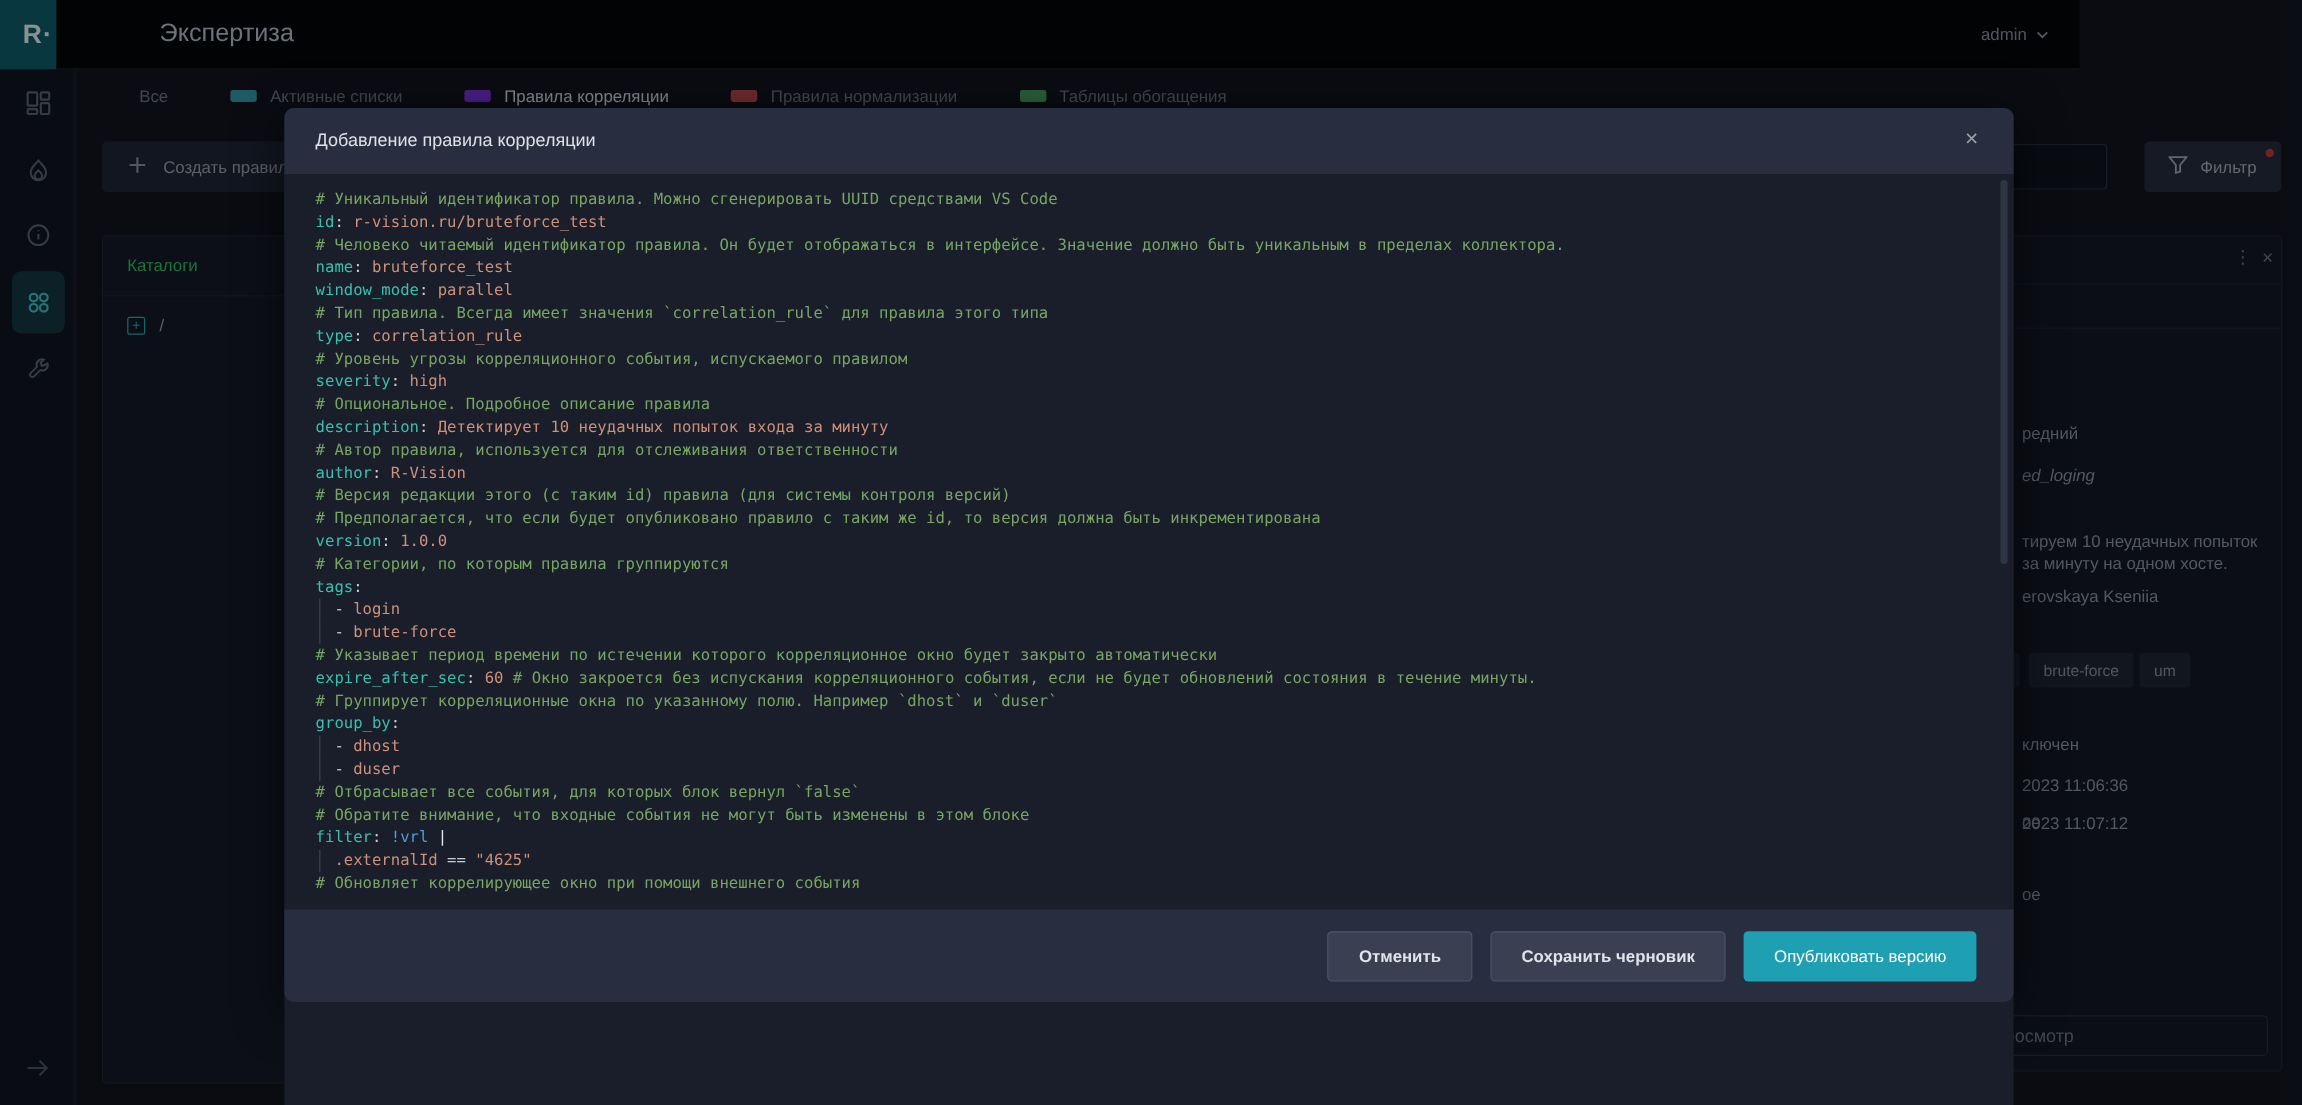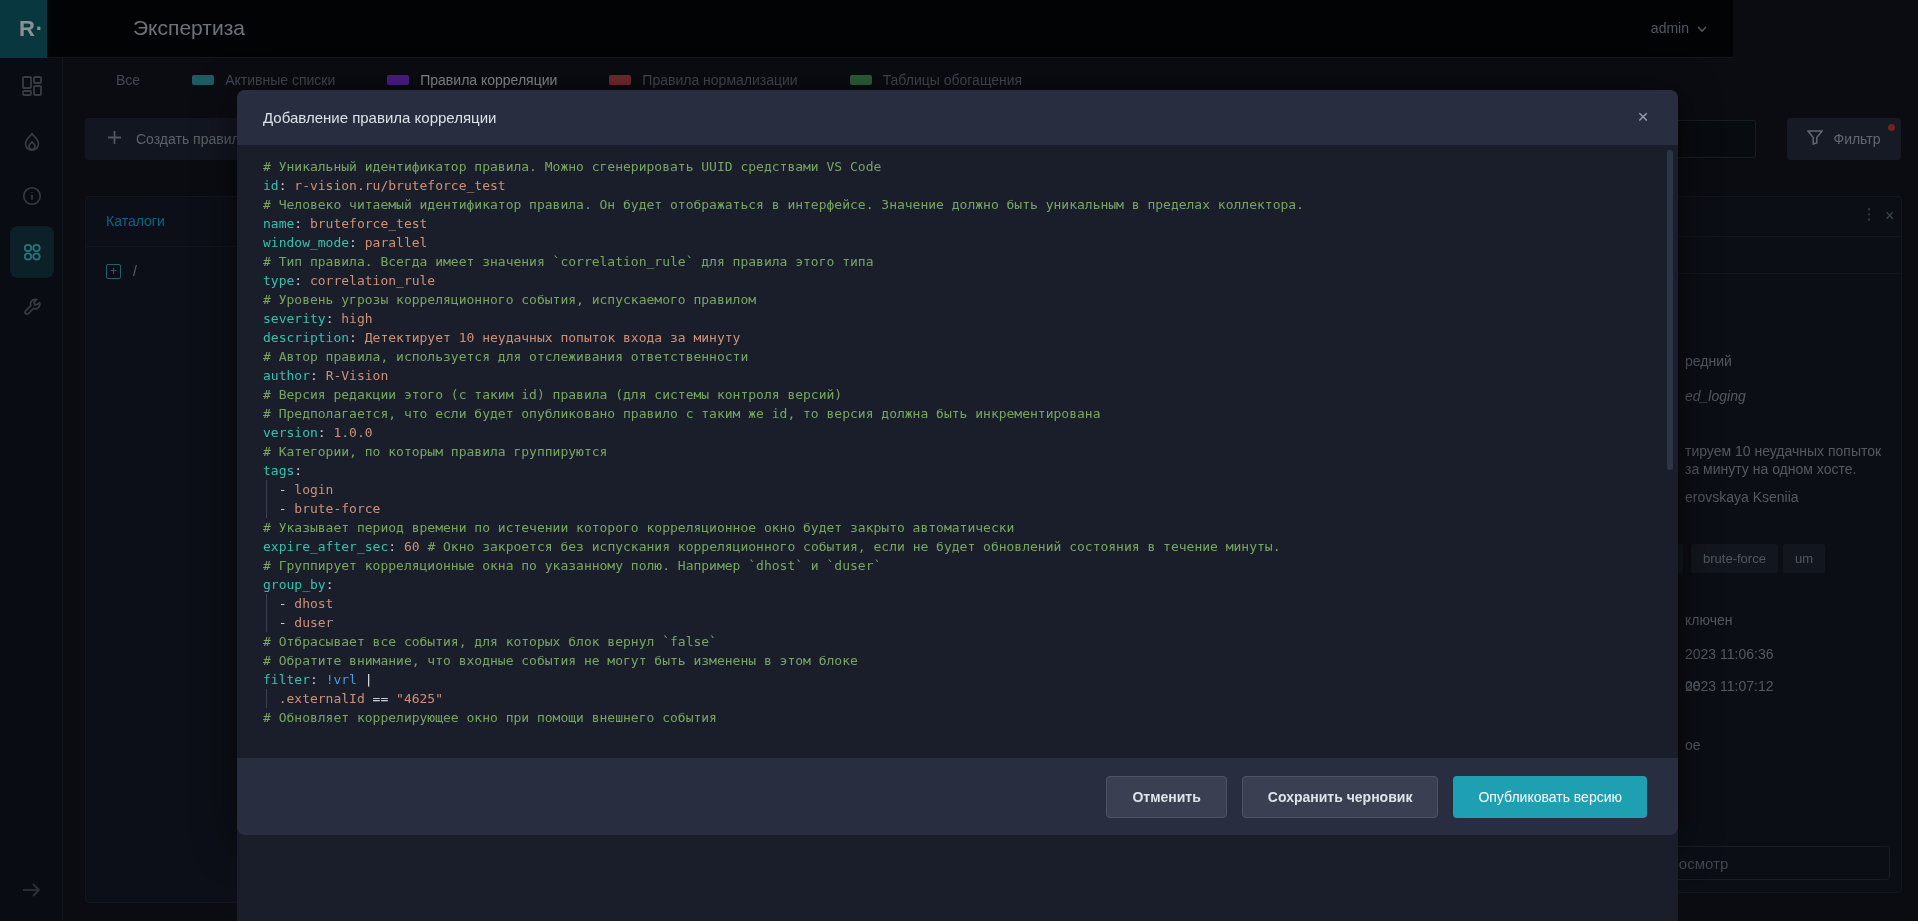--- a/index.html
+++ b/index.html
@@ -39,21 +39,21 @@
   .search-input { position:absolute; left:1490px; top:120px; width:266px; height:38px;
     background:#0b0e14; border:1px solid #272c38; border-radius:3px; z-index:1; }
   .filter-btn { position:absolute; left:1787px; top:118px; width:114px; height:42px;
     background:#222836; border-radius:4px; display:flex; align-items:center; justify-content:center;
     gap:10px; color:#a7adb7; font-size:14px; z-index:1; }
   .filter-badge { position:absolute; right:6px; top:6px; width:7px; height:7px;
     border-radius:50%; background:#c0392b; }
 
   .catalog-panel { position:absolute; left:85px; top:196px; width:290px; height:707px;
     background:#12161f; border:1px solid #1d222c; border-radius:4px; z-index:1; }
-  .catalog-title { position:absolute; left:20px; top:16px; font-size:14px; color:#0ea5e9; }
+  .catalog-title { position:absolute; left:20px; top:16px; font-size:14px; color:#22c55e; }
   .catalog-div { position:absolute; left:0; top:49px; width:100%; height:1px; background:#1d222c; }
   .tree-item { position:absolute; left:20px; top:66px; display:flex; align-items:center;
     gap:12px; color:#9aa0aa; font-size:14px; }
   .node-ico { width:15px; height:15px; border:1px solid #2fa8b0; border-radius:2px;
     color:#2fa8b0; font-size:12px; line-height:13px; text-align:center; }
 
   .main-panel { position:absolute; left:390px; top:196px; width:1050px; height:714px;
     background:#12161f; border:1px solid #1d222c; border-radius:4px; z-index:1; }
   .hscroll { position:absolute; left:398px; top:836px; width:1034px; height:24px;
     background:#0c0e13; border-radius:2px; z-index:1; display:flex; align-items:center; }
@@ -280,20 +280,21 @@
     <div class="modal-code" id="code">
         <div class="cl"><span class="seg-c"># Уникальный идентификатор правила. Можно сгенерировать UUID средствами VS Code</span></div>
         <div class="cl"><span class="seg-k">id</span><span class="seg-p">: </span><span class="seg-v">r-vision.ru/bruteforce_test</span></div>
         <div class="cl"><span class="seg-c"># Человеко читаемый идентификатор правила. Он будет отображаться в интерфейсе. Значение должно быть уникальным в пределах коллектора.</span></div>
         <div class="cl"><span class="seg-k">name</span><span class="seg-p">: </span><span class="seg-v">bruteforce_test</span></div>
         <div class="cl"><span class="seg-k">window_mode</span><span class="seg-p">: </span><span class="seg-v">parallel</span></div>
         <div class="cl"><span class="seg-c"># Тип правила. Всегда имеет значения `correlation_rule` для правила этого типа</span></div>
         <div class="cl"><span class="seg-k">type</span><span class="seg-p">: </span><span class="seg-v">correlation_rule</span></div>
         <div class="cl"><span class="seg-c"># Уровень угрозы корреляционного события, испускаемого правилом</span></div>
         <div class="cl"><span class="seg-k">severity</span><span class="seg-p">: </span><span class="seg-v">high</span></div>
+        <div class="cl"><span class="seg-c"># Опциональное. Подробное описание правила</span></div>
         <div class="cl"><span class="seg-k">description</span><span class="seg-p">: </span><span class="seg-v">Детектирует 10 неудачных попыток входа за минуту</span></div>
         <div class="cl"><span class="seg-c"># Автор правила, используется для отслеживания ответственности</span></div>
         <div class="cl"><span class="seg-k">author</span><span class="seg-p">: </span><span class="seg-v">R-Vision</span></div>
         <div class="cl"><span class="seg-c"># Версия редакции этого (с таким id) правила (для системы контроля версий)</span></div>
         <div class="cl"><span class="seg-c"># Предполагается, что если будет опубликовано правило с таким же id, то версия должна быть инкрементирована</span></div>
         <div class="cl"><span class="seg-k">version</span><span class="seg-p">: </span><span class="seg-v">1.0.0</span></div>
         <div class="cl"><span class="seg-c"># Категории, по которым правила группируются</span></div>
         <div class="cl"><span class="seg-k">tags</span><span class="seg-p">:</span></div>
         <div class="cl g"><span class="seg-p">  - </span><span class="seg-v">login</span></div>
         <div class="cl g"><span class="seg-p">  - </span><span class="seg-v">brute-force</span></div>

